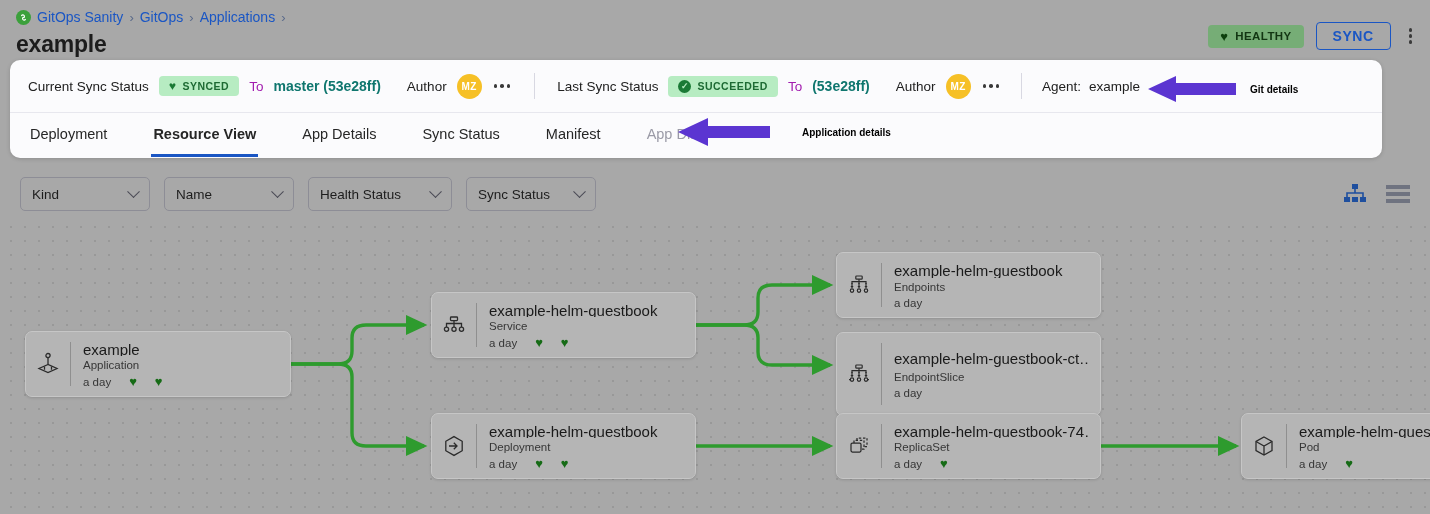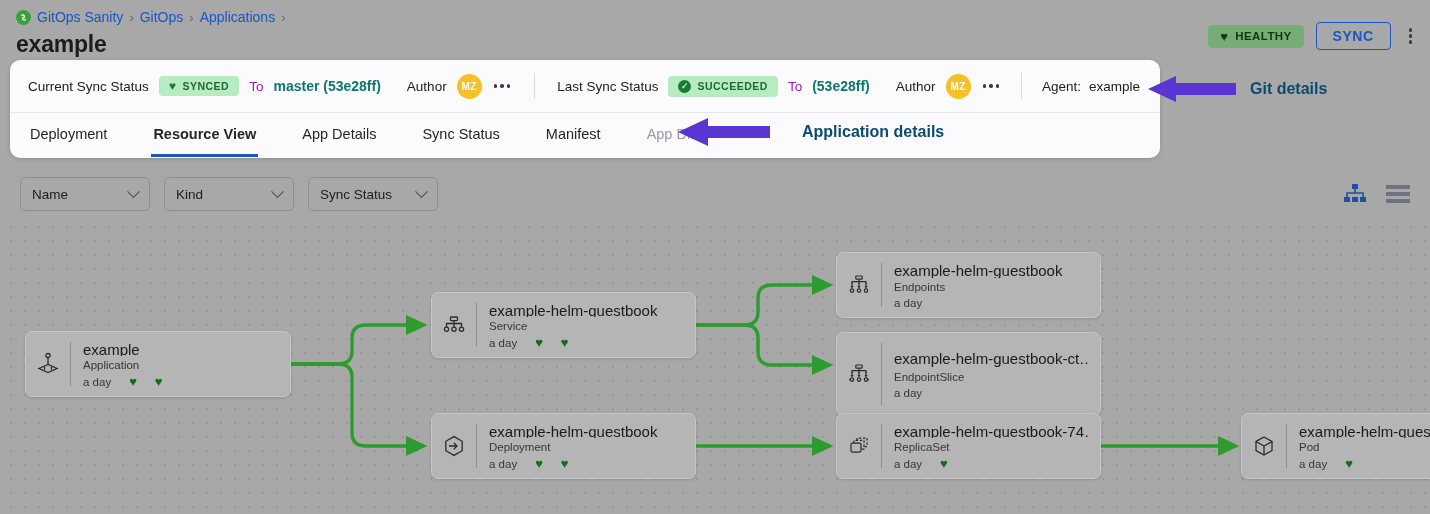--- a/index.html
+++ b/index.html
@@ -83,21 +83,21 @@
   .kebab {
     display: flex; flex-direction: column; gap: 2.5px;
     padding: 4px 6px; cursor: pointer;
   }
   .kebab i { width: 3.5px; height: 3.5px; border-radius: 50%; background: #3a3a3a; display: block; }
 
   
   .panel {
     position: absolute;
     left: 10px; top: 60px;
-    width: 1150px; height: 98px;
+    width: 1372px; height: 98px;
     background: #fbfbfd;
     border-radius: 10px 10px 10px 10px;
     box-shadow: 0 1px 4px rgba(0,0,0,0.16);
     overflow: visible;
   }
 
   .status-row {
     position: relative;
     height: 53px;
     display: flex; align-items: center;
@@ -165,23 +165,23 @@
   .tab.disabled { color: #9a9aa6; cursor: default; }
 
   
   .anno {
     position: absolute;
     display: flex; align-items: center; gap: 14px;
     pointer-events: none;
   }
   .anno-arrow { display: block; }
   .anno-text {
-    color: #0c4a6e;
+    color: #000000;
     font-weight: 700;
-    font-size: 16px;
+    font-size: 10px;
     white-space: nowrap;
   }
   #anno-git { left: 1148px; top: 74px; }
   #anno-app { left: 678px; top: 117px; gap: 32px; }
 
   
   .toolbar {
     position: absolute;
     left: 0; top: 170px;
     width: 1430px; height: 48px;
@@ -368,26 +368,30 @@
   </div>
 
   <div class="anno" id="anno-app">
     <svg class="anno-arrow" width="92" height="30" viewBox="0 0 92 30">
       <path d="M0 15 L30 1 L30 9 L92 9 L92 21 L30 21 L30 29 Z" fill="#5b35d1"></path>
     </svg>
     <span class="anno-text">Application details</span>
   </div>
 
   <div class="toolbar">
+    <div class="filter w-kind">
+      <span>Kind</span>
+      <span class="chev"></span>
+    </div>
     <div class="filter w-name">
       <span>Name</span>
       <span class="chev"></span>
     </div>
-    <div class="filter w-kind">
-      <span>Kind</span>
+    <div class="filter w-health">
+      <span>Health Status</span>
       <span class="chev"></span>
     </div>
     <div class="filter w-sync">
       <span>Sync Status</span>
       <span class="chev"></span>
     </div>
 
     <div class="view-toggles">
       <svg class="vt" width="22" height="20" viewBox="0 0 22 20">
         <rect x="8" y="0" width="6" height="5" fill="#1f4f9e"></rect>

